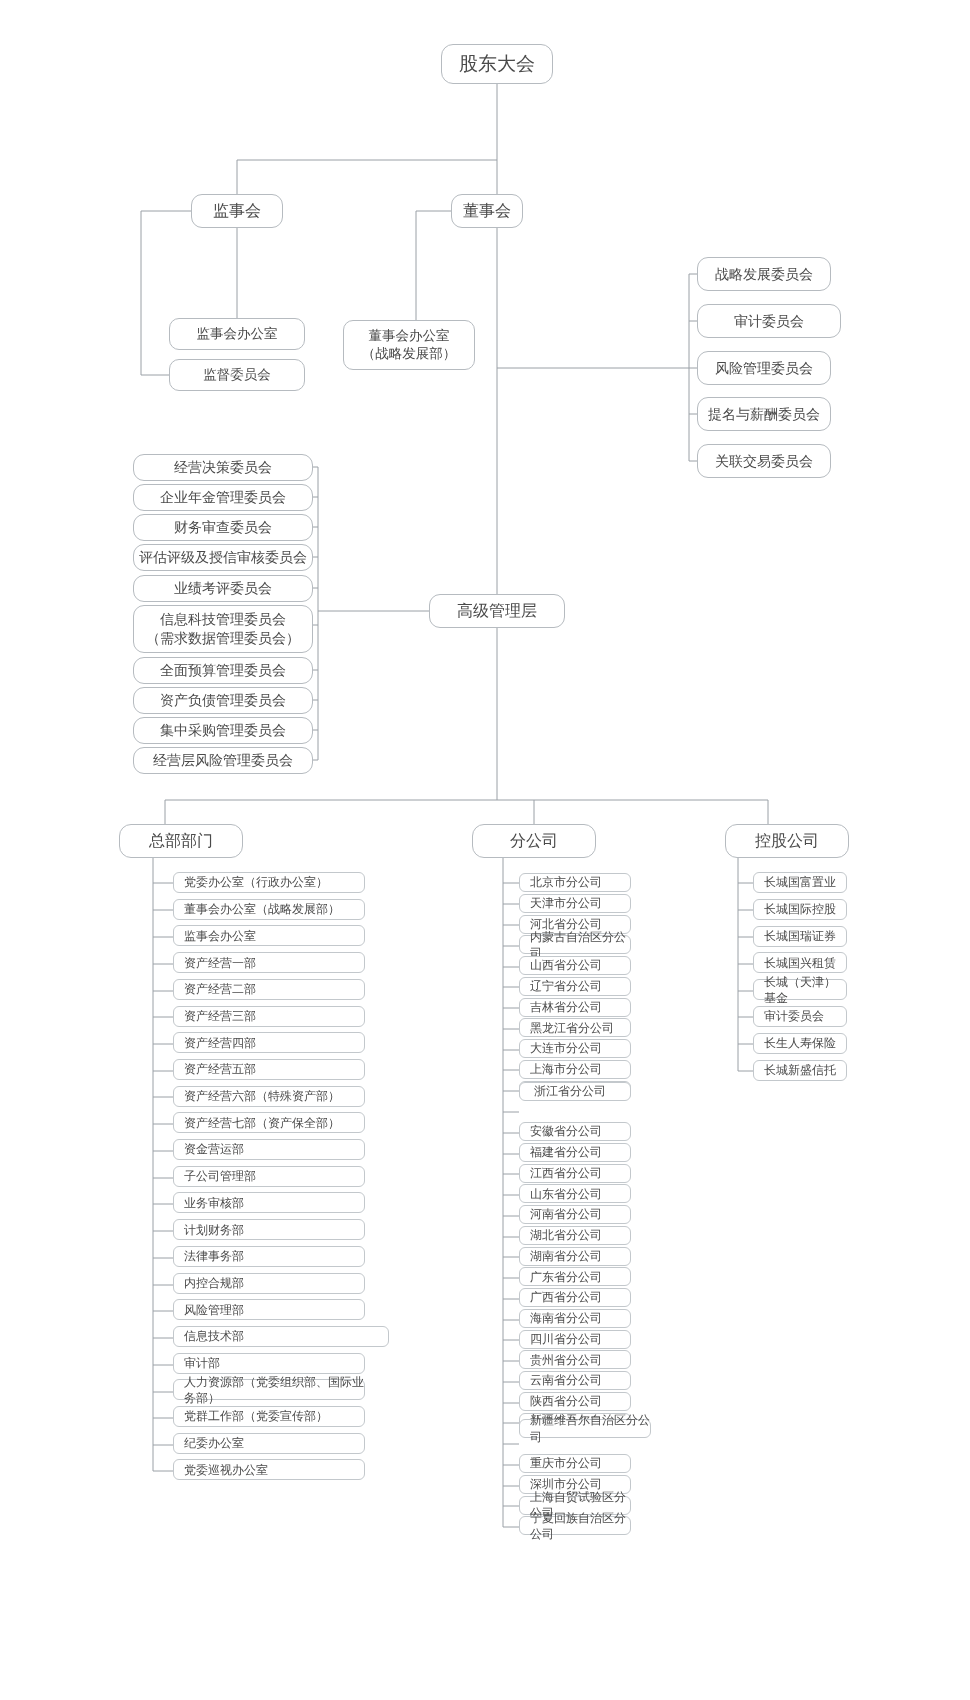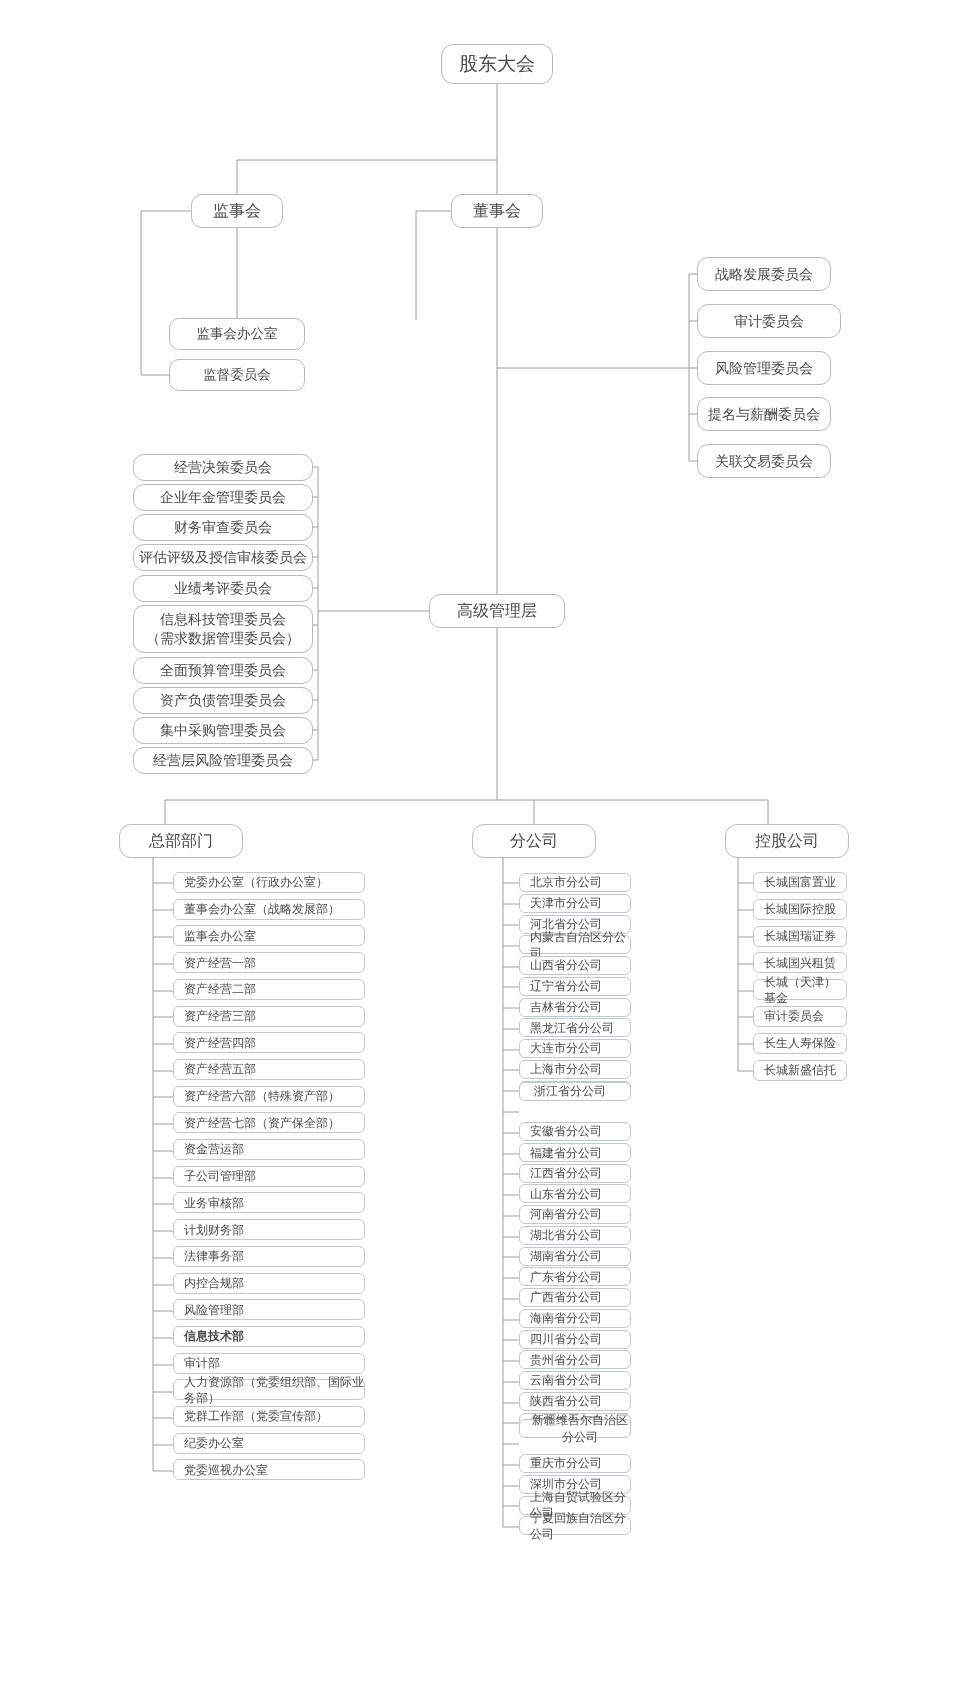--- a/index.html
+++ b/index.html
@@ -163,31 +163,35 @@
     <line x1="697" y1="1071" x2="712" y2="1071"></line>
   </svg>
 
   <div class="node top" style="left:400px; top:44px; width:112px; height:40px;">
     <span>股东大会</span>
   </div>
 
   <div class="node lvl2" style="left:150px; top:194px; width:92px; height:34px;">
     <span>监事会</span>
   </div>
-  <div class="node lvl2" style="left:410px; top:194px; width:92px; height:34px;">
+  <div class="node lvl2" style="left:410px; top:194px; width:72px; height:34px;">
     <span>董事会</span>
   </div>
 
   <div class="node office" style="left:128px; top:318px; width:136px; height:32px;">
     <span>监事会办公室</span>
   </div>
   <div class="node office" style="left:128px; top:359px; width:136px; height:32px;">
     <span>监督委员会</span>
   </div>
 
+  <div class="node office two-line" style="left:302px; top:320px; width:132px; height:50px;">
+    <span>董事会办公室</span>
+    <span>（战略发展部）</span>
+  </div>
 
   <div class="node committee-r" style="left:656px; top:257px; width:134px; height:34px;">
     <span>战略发展委员会</span>
   </div>
   <div class="node committee-r" style="left:656px; top:304px; width:144px; height:34px;">
     <span>审计委员会</span>
   </div>
   <div class="node committee-r" style="left:656px; top:351px; width:134px; height:34px;">
     <span>风险管理委员会</span>
   </div>
@@ -289,21 +293,21 @@
       </div>
       <div class="node leaf" style="left: 132px; top: 1245.8px; width: 192px; height: 21px;">
         <span>法律事务部</span>
       </div>
       <div class="node leaf" style="left: 132px; top: 1272.5px; width: 192px; height: 21px;">
         <span>内控合规部</span>
       </div>
       <div class="node leaf" style="left: 132px; top: 1299.2px; width: 192px; height: 21px;">
         <span>风险管理部</span>
       </div>
-      <div class="node leaf" style="left: 132px; top: 1325.9px; width: 192px; height: 21px; font-weight: bold;">
+      <div class="node leaf" style="left: 132px; top: 1325.9px; width: 216px; height: 21px;">
         <span>信息技术部</span>
       </div>
       <div class="node leaf" style="left: 132px; top: 1352.6px; width: 192px; height: 21px;">
         <span>审计部</span>
       </div>
       <div class="node leaf" style="left: 132px; top: 1379.3px; width: 192px; height: 21px;">
         <span>人力资源部（党委组织部、国际业务部）</span>
       </div>
       <div class="node leaf" style="left: 132px; top: 1406px; width: 192px; height: 21px;">
         <span>党群工作部（党委宣传部）</span>
@@ -348,21 +352,21 @@
       </div>
       <div class="node leaf" style="left: 478px; top: 1080.5px; width: 112px; height: 19px;">
         <span>江苏省分公司</span>
       </div>
       <div class="node leaf" style="left: 478px; top: 1082px; width: 112px; height: 19px; padding-left: 14px;">
         <span>浙江省分公司</span>
       </div>
       <div class="node leaf" style="left: 478px; top: 1122px; width: 112px; height: 19px;">
         <span>安徽省分公司</span>
       </div>
-      <div class="node leaf" style="left: 478px; top: 1142.75px; width: 112px; height: 19px; align-items: flex-end;">
+      <div class="node leaf" style="left: 478px; top: 1142.75px; width: 112px; height: 19px;">
         <span>福建省分公司</span>
       </div>
       <div class="node leaf" style="left: 478px; top: 1163.5px; width: 112px; height: 19px;">
         <span>江西省分公司</span>
       </div>
       <div class="node leaf" style="left: 478px; top: 1184.25px; width: 112px; height: 19px;">
         <span>山东省分公司</span>
       </div>
       <div class="node leaf" style="left: 478px; top: 1205px; width: 112px; height: 19px;">
         <span>河南省分公司</span>
@@ -390,21 +394,21 @@
       </div>
       <div class="node leaf" style="left: 478px; top: 1371px; width: 112px; height: 19px;">
         <span>云南省分公司</span>
       </div>
       <div class="node leaf" style="left: 478px; top: 1391.75px; width: 112px; height: 19px;">
         <span>陕西省分公司</span>
       </div>
       <div class="node leaf" style="left: 478px; top: 1412.5px; width: 112px; height: 19px;">
         <span>甘肃省分公司</span>
       </div>
-      <div class="node leaf" style="left: 478px; top: 1419px; width: 112px; height: 19px; text-align: center;">
+      <div class="node leaf" style="left: 478px; top: 1419px; width: 132px; height: 19px;">
         <span>新疆维吾尔自治区分公司</span>
       </div>
       <div class="node leaf" style="left: 478px; top: 1454px; width: 112px; height: 19px;">
         <span>重庆市分公司</span>
       </div>
       <div class="node leaf" style="left: 478px; top: 1474.75px; width: 112px; height: 19px;">
         <span>深圳市分公司</span>
       </div>
       <div class="node leaf" style="left: 478px; top: 1495.5px; width: 112px; height: 19px;">
         <span>上海自贸试验区分公司</span>

